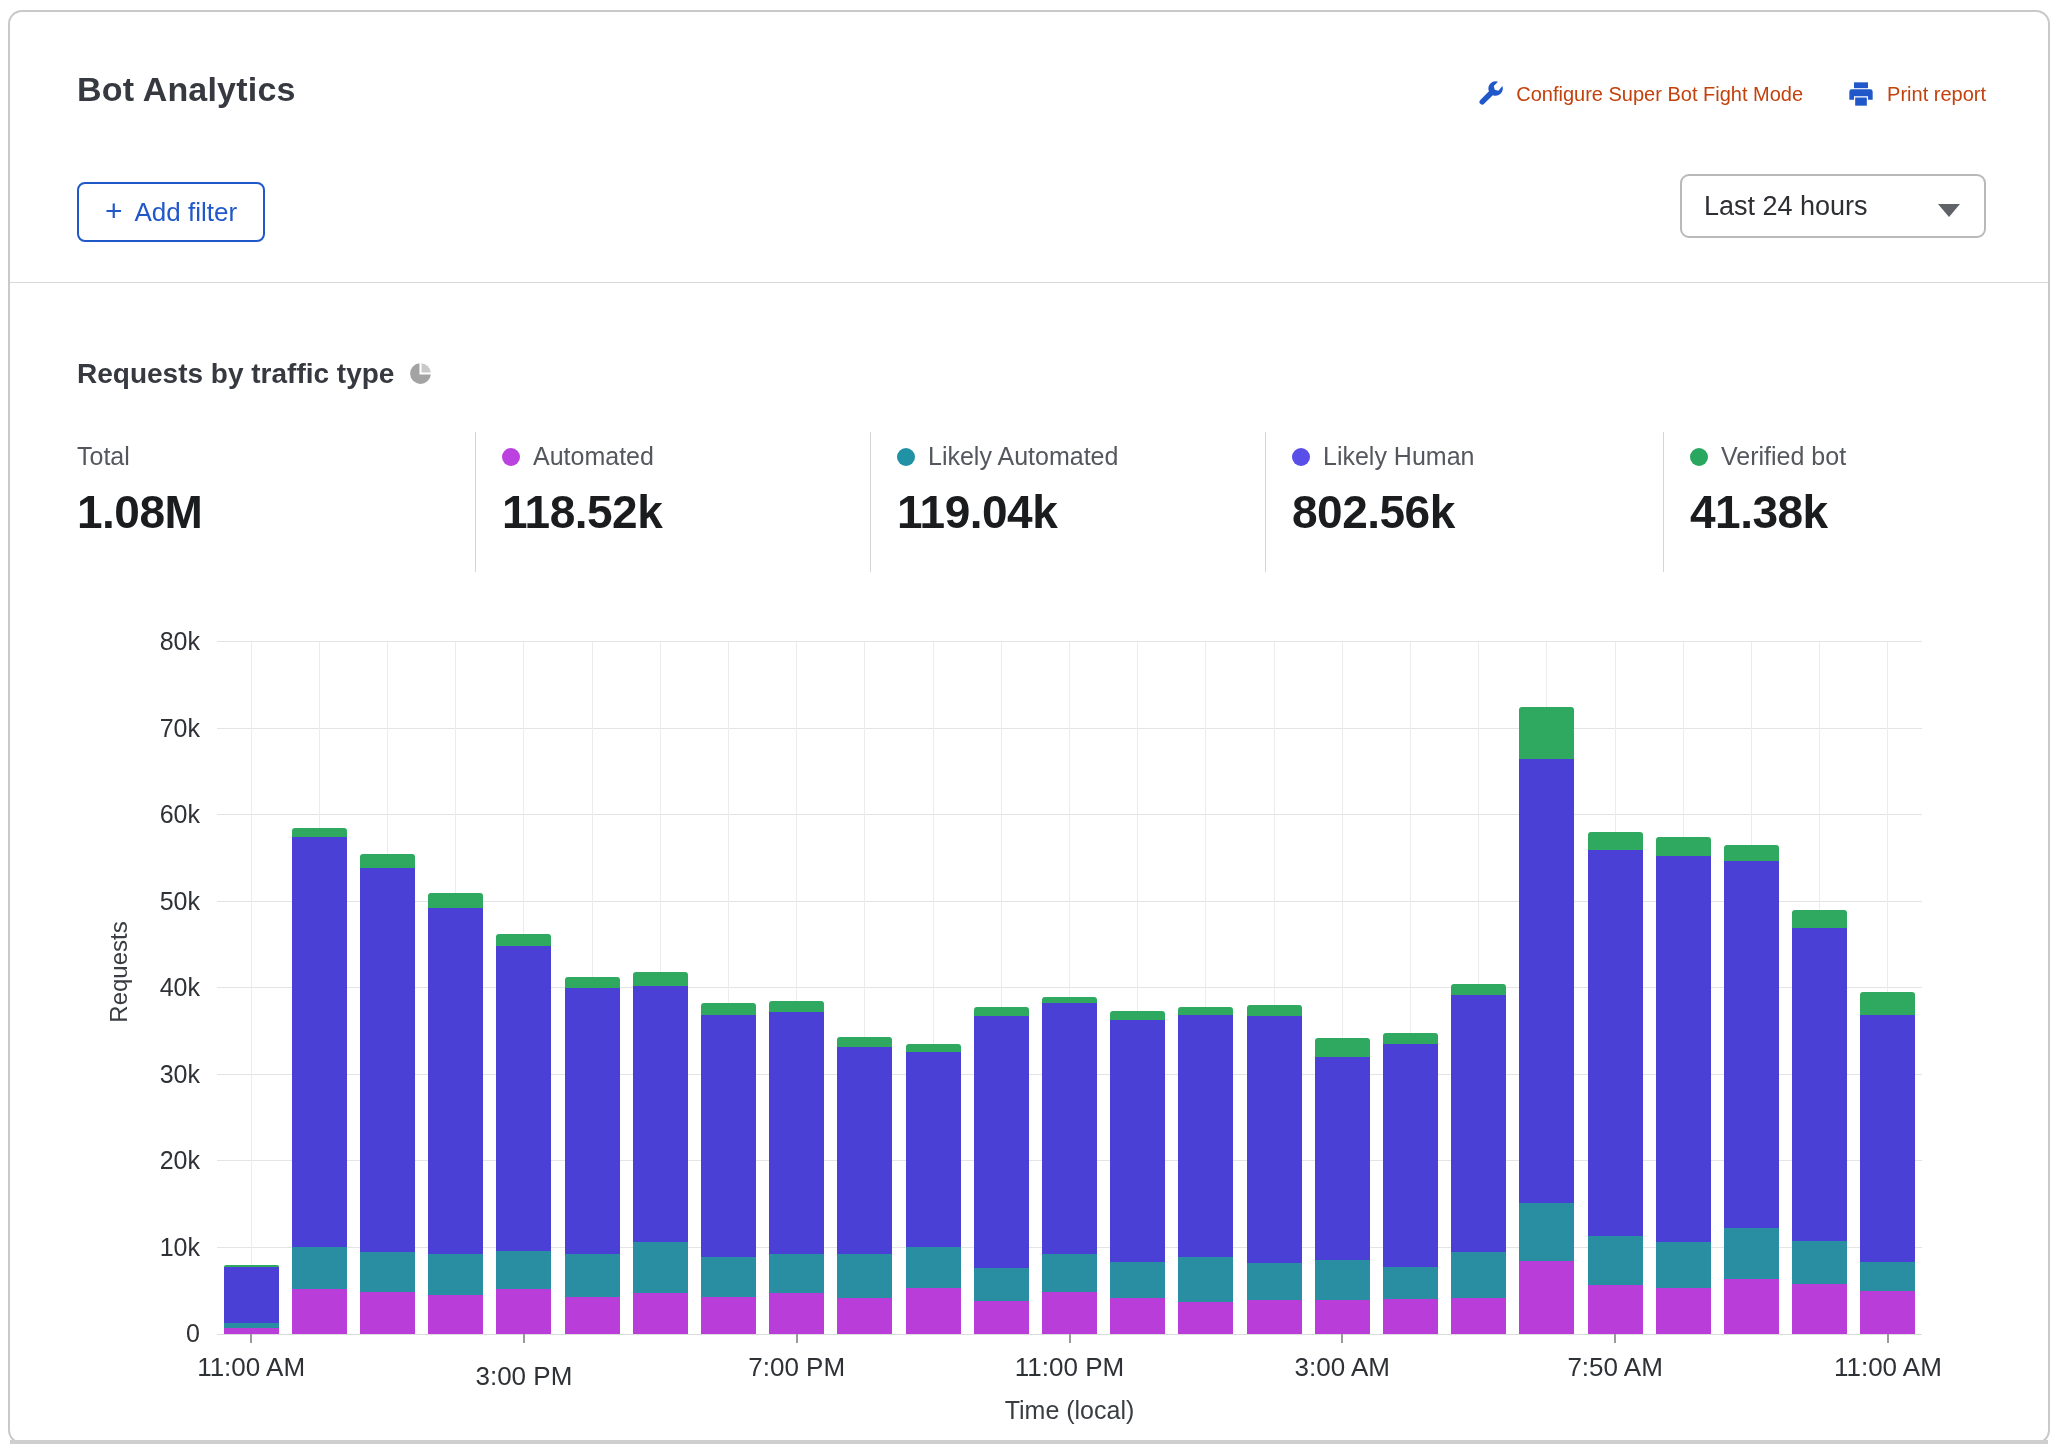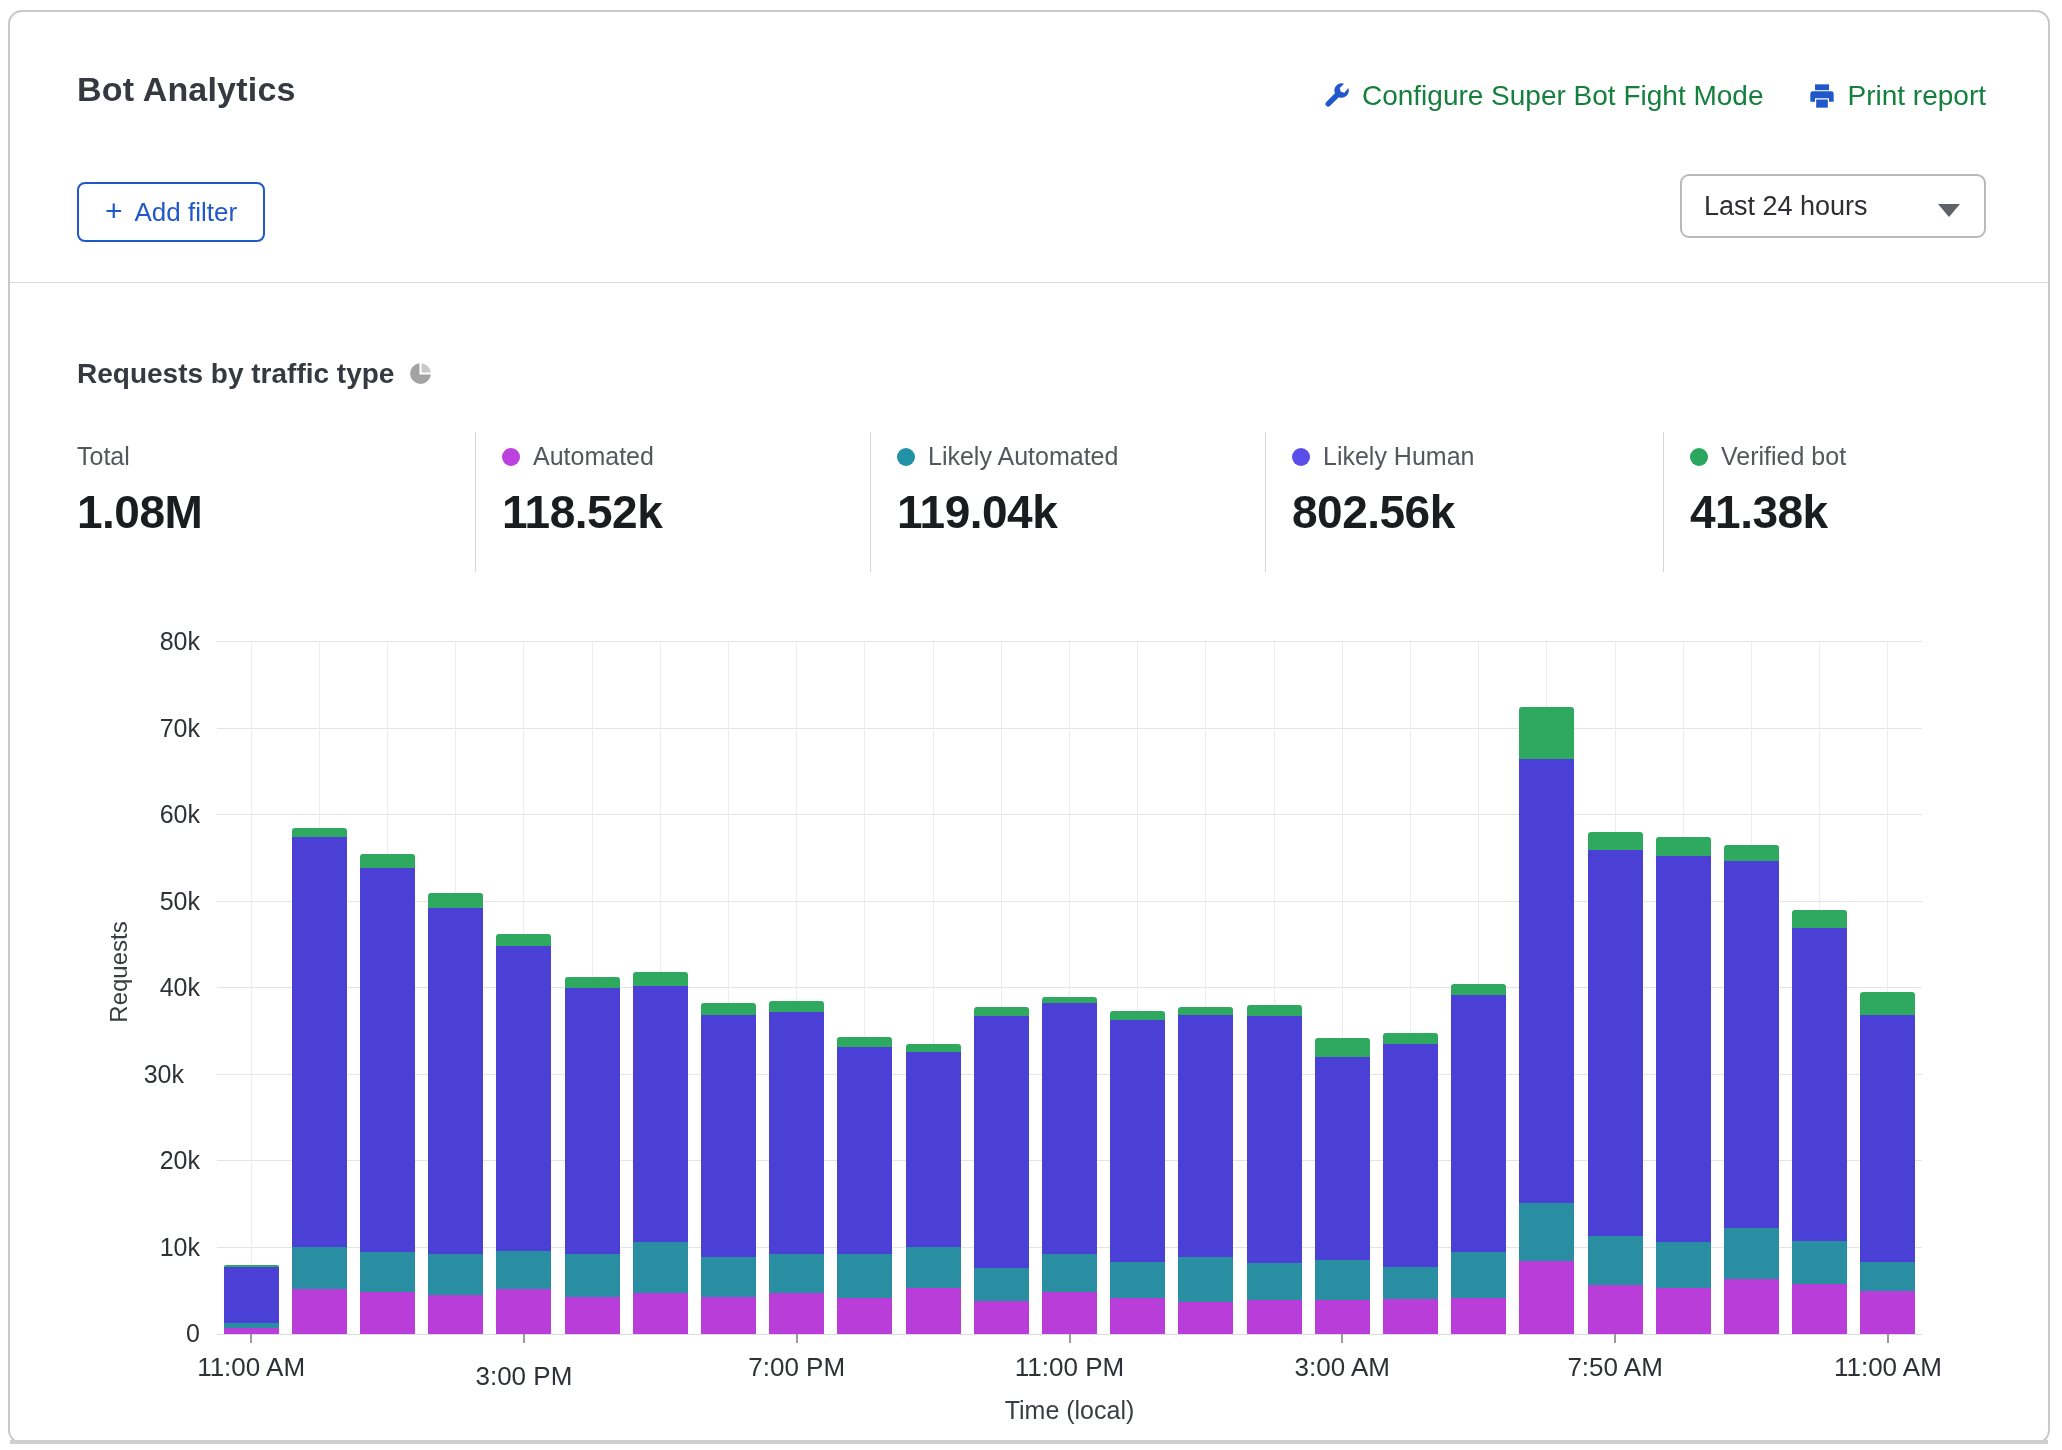--- a/index.html
+++ b/index.html
@@ -3,21 +3,21 @@
 <meta charset="utf-8">
 <style>
   html,body{margin:0;padding:0;background:#ffffff;font-family:"Liberation Sans","DejaVu Sans",sans-serif;}
   .stage{position:relative;width:2062px;height:1450px;background:#fff;overflow:hidden;}
   .card{position:absolute;left:8px;top:10px;width:2042px;height:1434px;background:#fff;
         border:2px solid #c9c9c9;border-radius:14px;box-sizing:border-box;}
   
   .card-header{position:absolute;left:0;top:0;width:100%;height:271px;border-bottom:1px solid #d9d9d9;box-sizing:border-box;}
   .page-title{position:absolute;left:67px;top:58px;font-size:34px;font-weight:700;color:#36393f;letter-spacing:.2px;}
   .links{position:absolute;right:62px;top:68px;display:flex;align-items:center;gap:44px;}
-  .link{display:flex;align-items:center;gap:12px;color:#15803d;font-size:28px;cursor:pointer;}
+  .link{display:flex;align-items:center;gap:12px;color:#c2410c;font-size:20px;cursor:pointer;}
   .link svg{display:block;}
   .btn-add{position:absolute;left:67px;top:170px;height:60px;padding:0 26px;display:flex;align-items:center;gap:12px;
            border:2px solid #2158c9;border-radius:8px;background:#fff;color:#2158c9;font-size:26px;cursor:pointer;box-sizing:border-box;}
   .btn-add .plus{font-size:30px;font-weight:400;line-height:1;margin-top:-2px;}
   .dropdown{position:absolute;right:62px;top:162px;width:306px;height:64px;border:2px solid #b9b9b9;border-radius:9px;
             display:flex;align-items:center;background:#fff;box-sizing:border-box;cursor:pointer;}
   .dropdown .val{padding-left:22px;font-size:27px;color:#2d2f33;}
   .chev{position:absolute;right:24px;top:28px;width:0;height:0;border-left:11px solid transparent;border-right:11px solid transparent;border-top:13px solid #5f6368;}
   
   .section-title{position:absolute;left:67px;top:346px;display:flex;align-items:flex-end;gap:14px;}
@@ -314,21 +314,21 @@
             <div class="seg" style="height: 43.25px; background: rgb(185, 61, 216);"></div>
             <div class="seg" style="height: 28.545px; background: rgb(42, 142, 163);"></div>
             <div class="seg" style="height: 247.39px; background: rgb(75, 64, 214);"></div>
             <div class="seg" style="height: 22.49px; background: rgb(47, 169, 95); border-radius: 3px 3px 0px 0px;"></div>
           </div>
         </div>
       <div class="axis-xlabel">Time (local)</div>
     <div class="ytick" style="left: 100px; top: 707px;">0</div>
         <div class="ytick" style="left: 100px; top: 620.5px;">10k</div>
         <div class="ytick" style="left: 100px; top: 534px;">20k</div>
-        <div class="ytick" style="left: 84px; top: 447.5px;">30k</div>
+        <div class="ytick" style="left: 100px; top: 447.5px;">30k</div>
         <div class="ytick" style="left: 100px; top: 361px;">40k</div>
         <div class="ytick" style="left: 100px; top: 274.5px;">50k</div>
         <div class="ytick" style="left: 100px; top: 188px;">60k</div>
         <div class="ytick" style="left: 100px; top: 101.5px;">70k</div>
         <div class="ytick" style="left: 100px; top: 15px;">80k</div>
         <div class="tickmark" style="left: 240.1px; top: 722px;"></div>
         <div class="xtick" style="left: 151.1px; width: 180px; top: 740px;">11:00 AM</div>
         <div class="tickmark" style="left: 512.9px; top: 722px;"></div>
         <div class="xtick" style="left: 423.9px; width: 180px; top: 740px; margin-top: 9px;">3:00 PM</div>
         <div class="tickmark" style="left: 785.7px; top: 722px;"></div>

